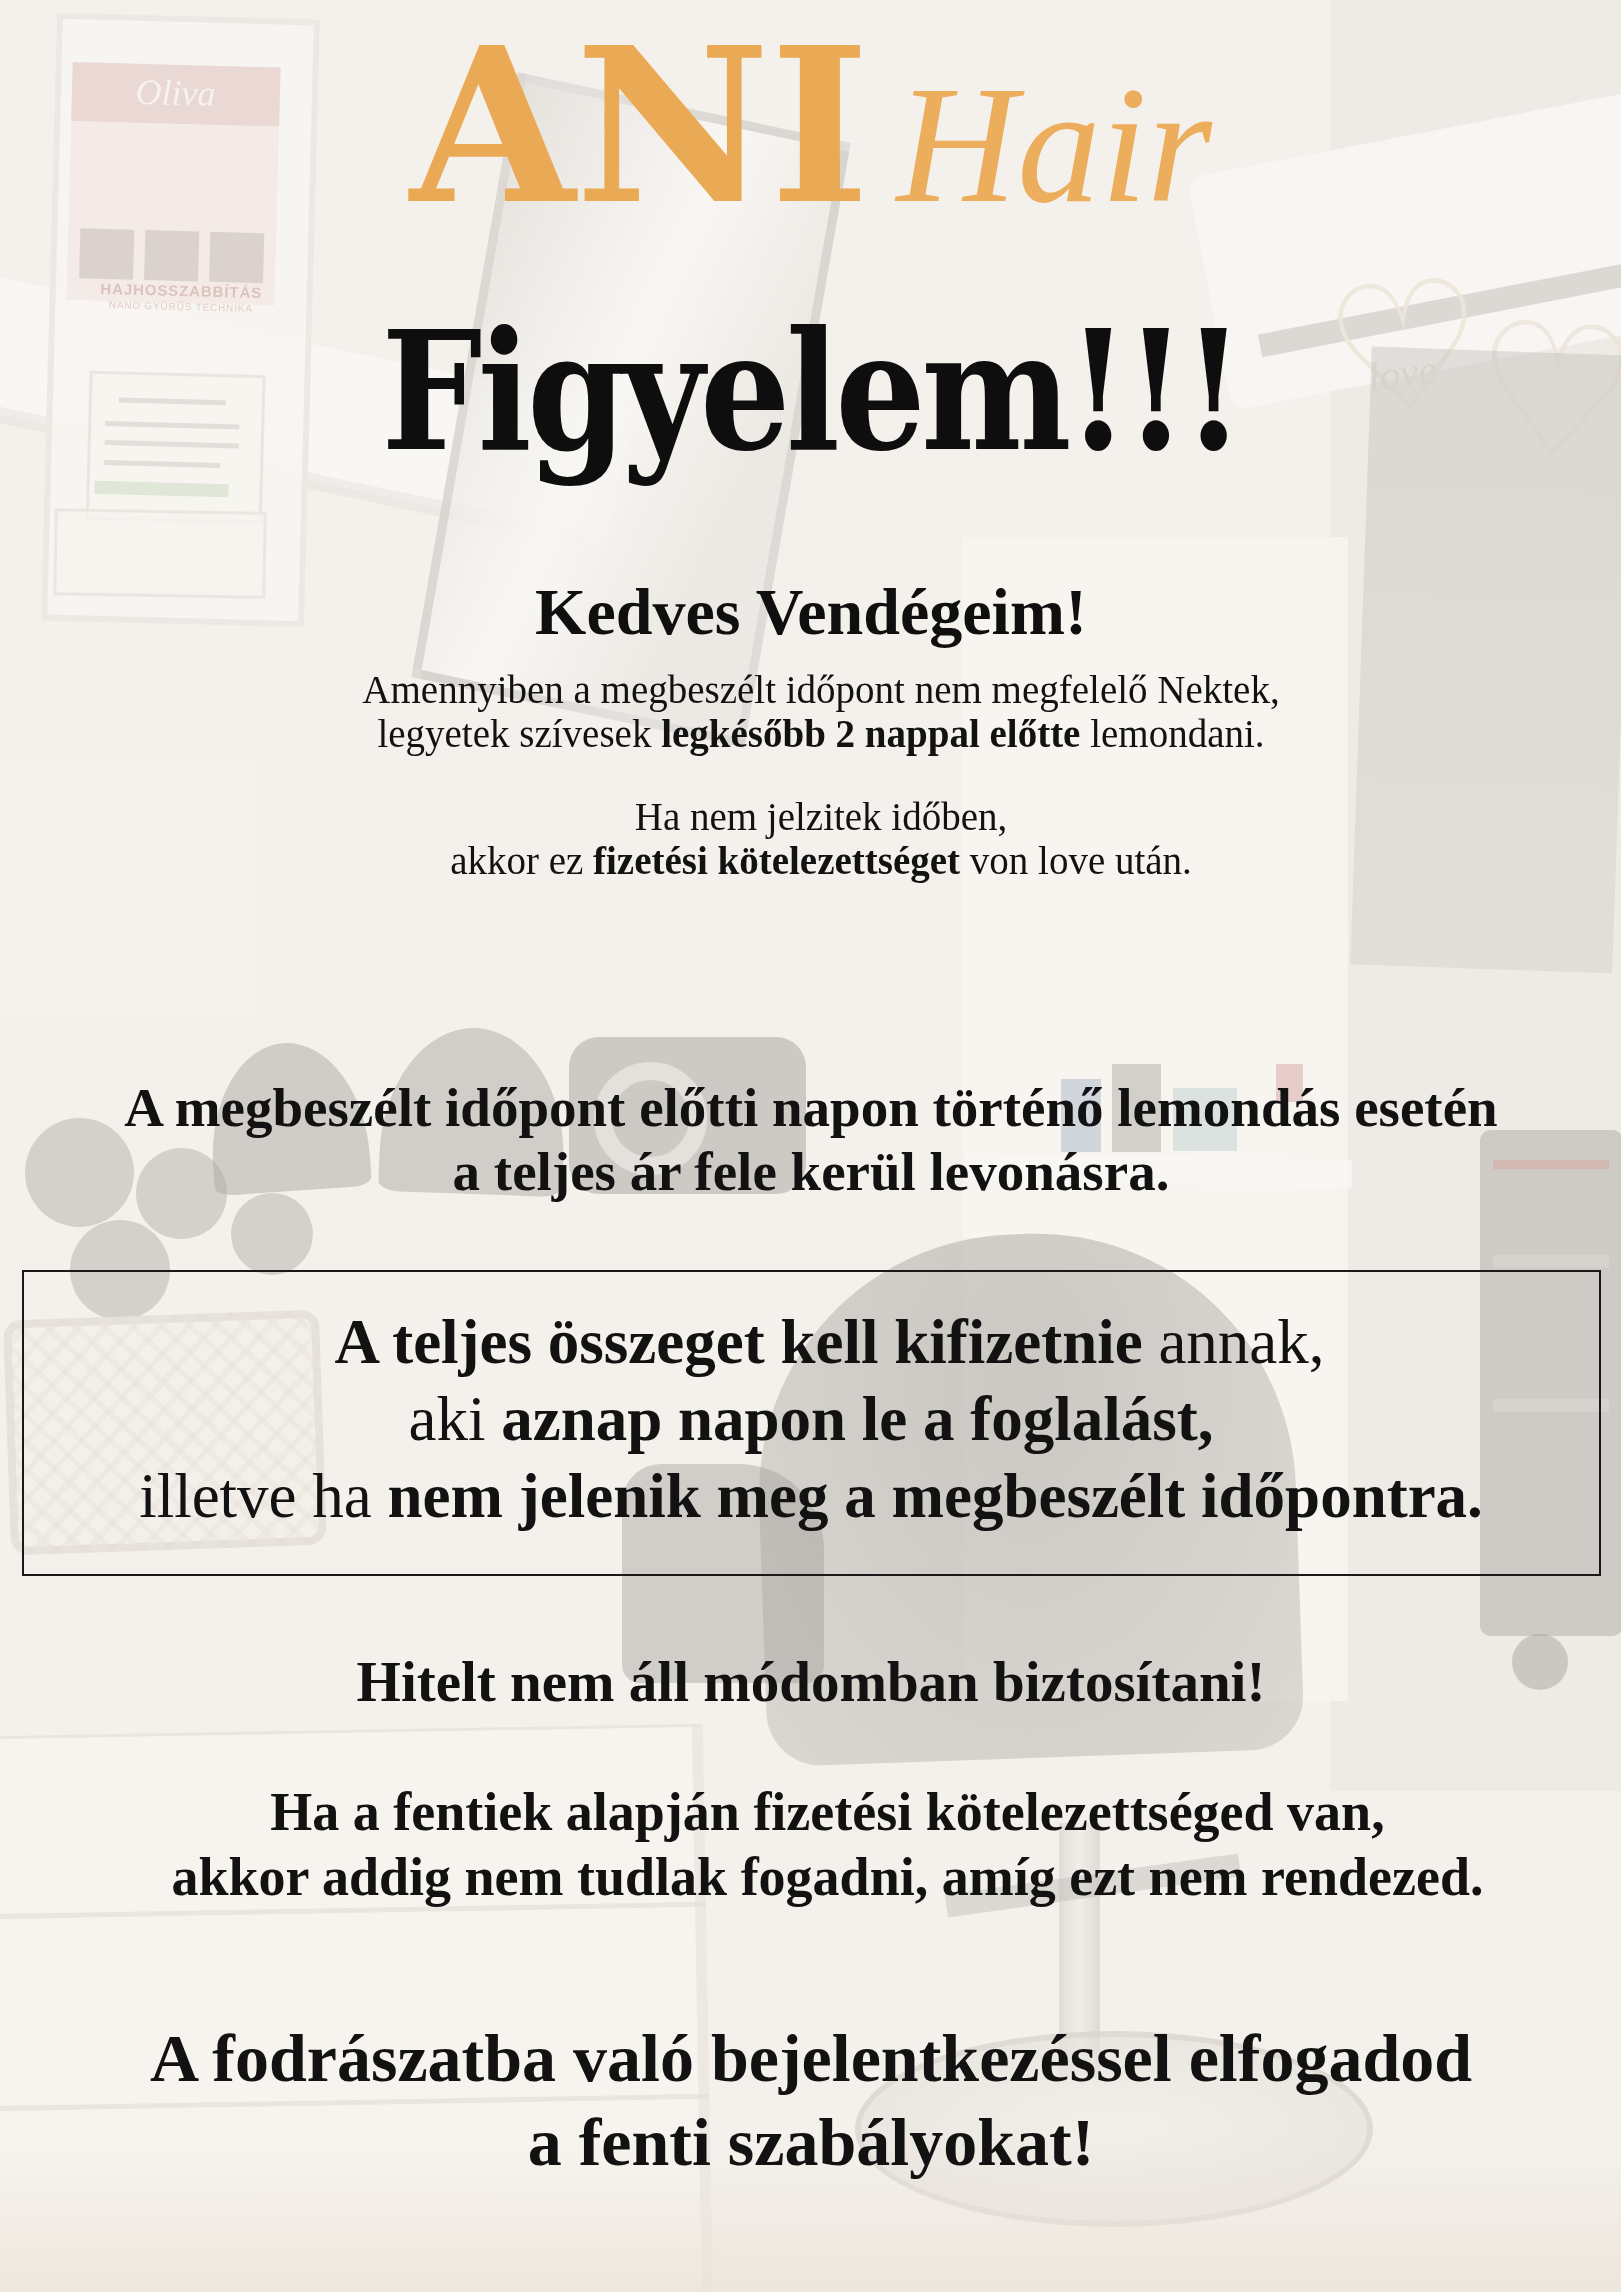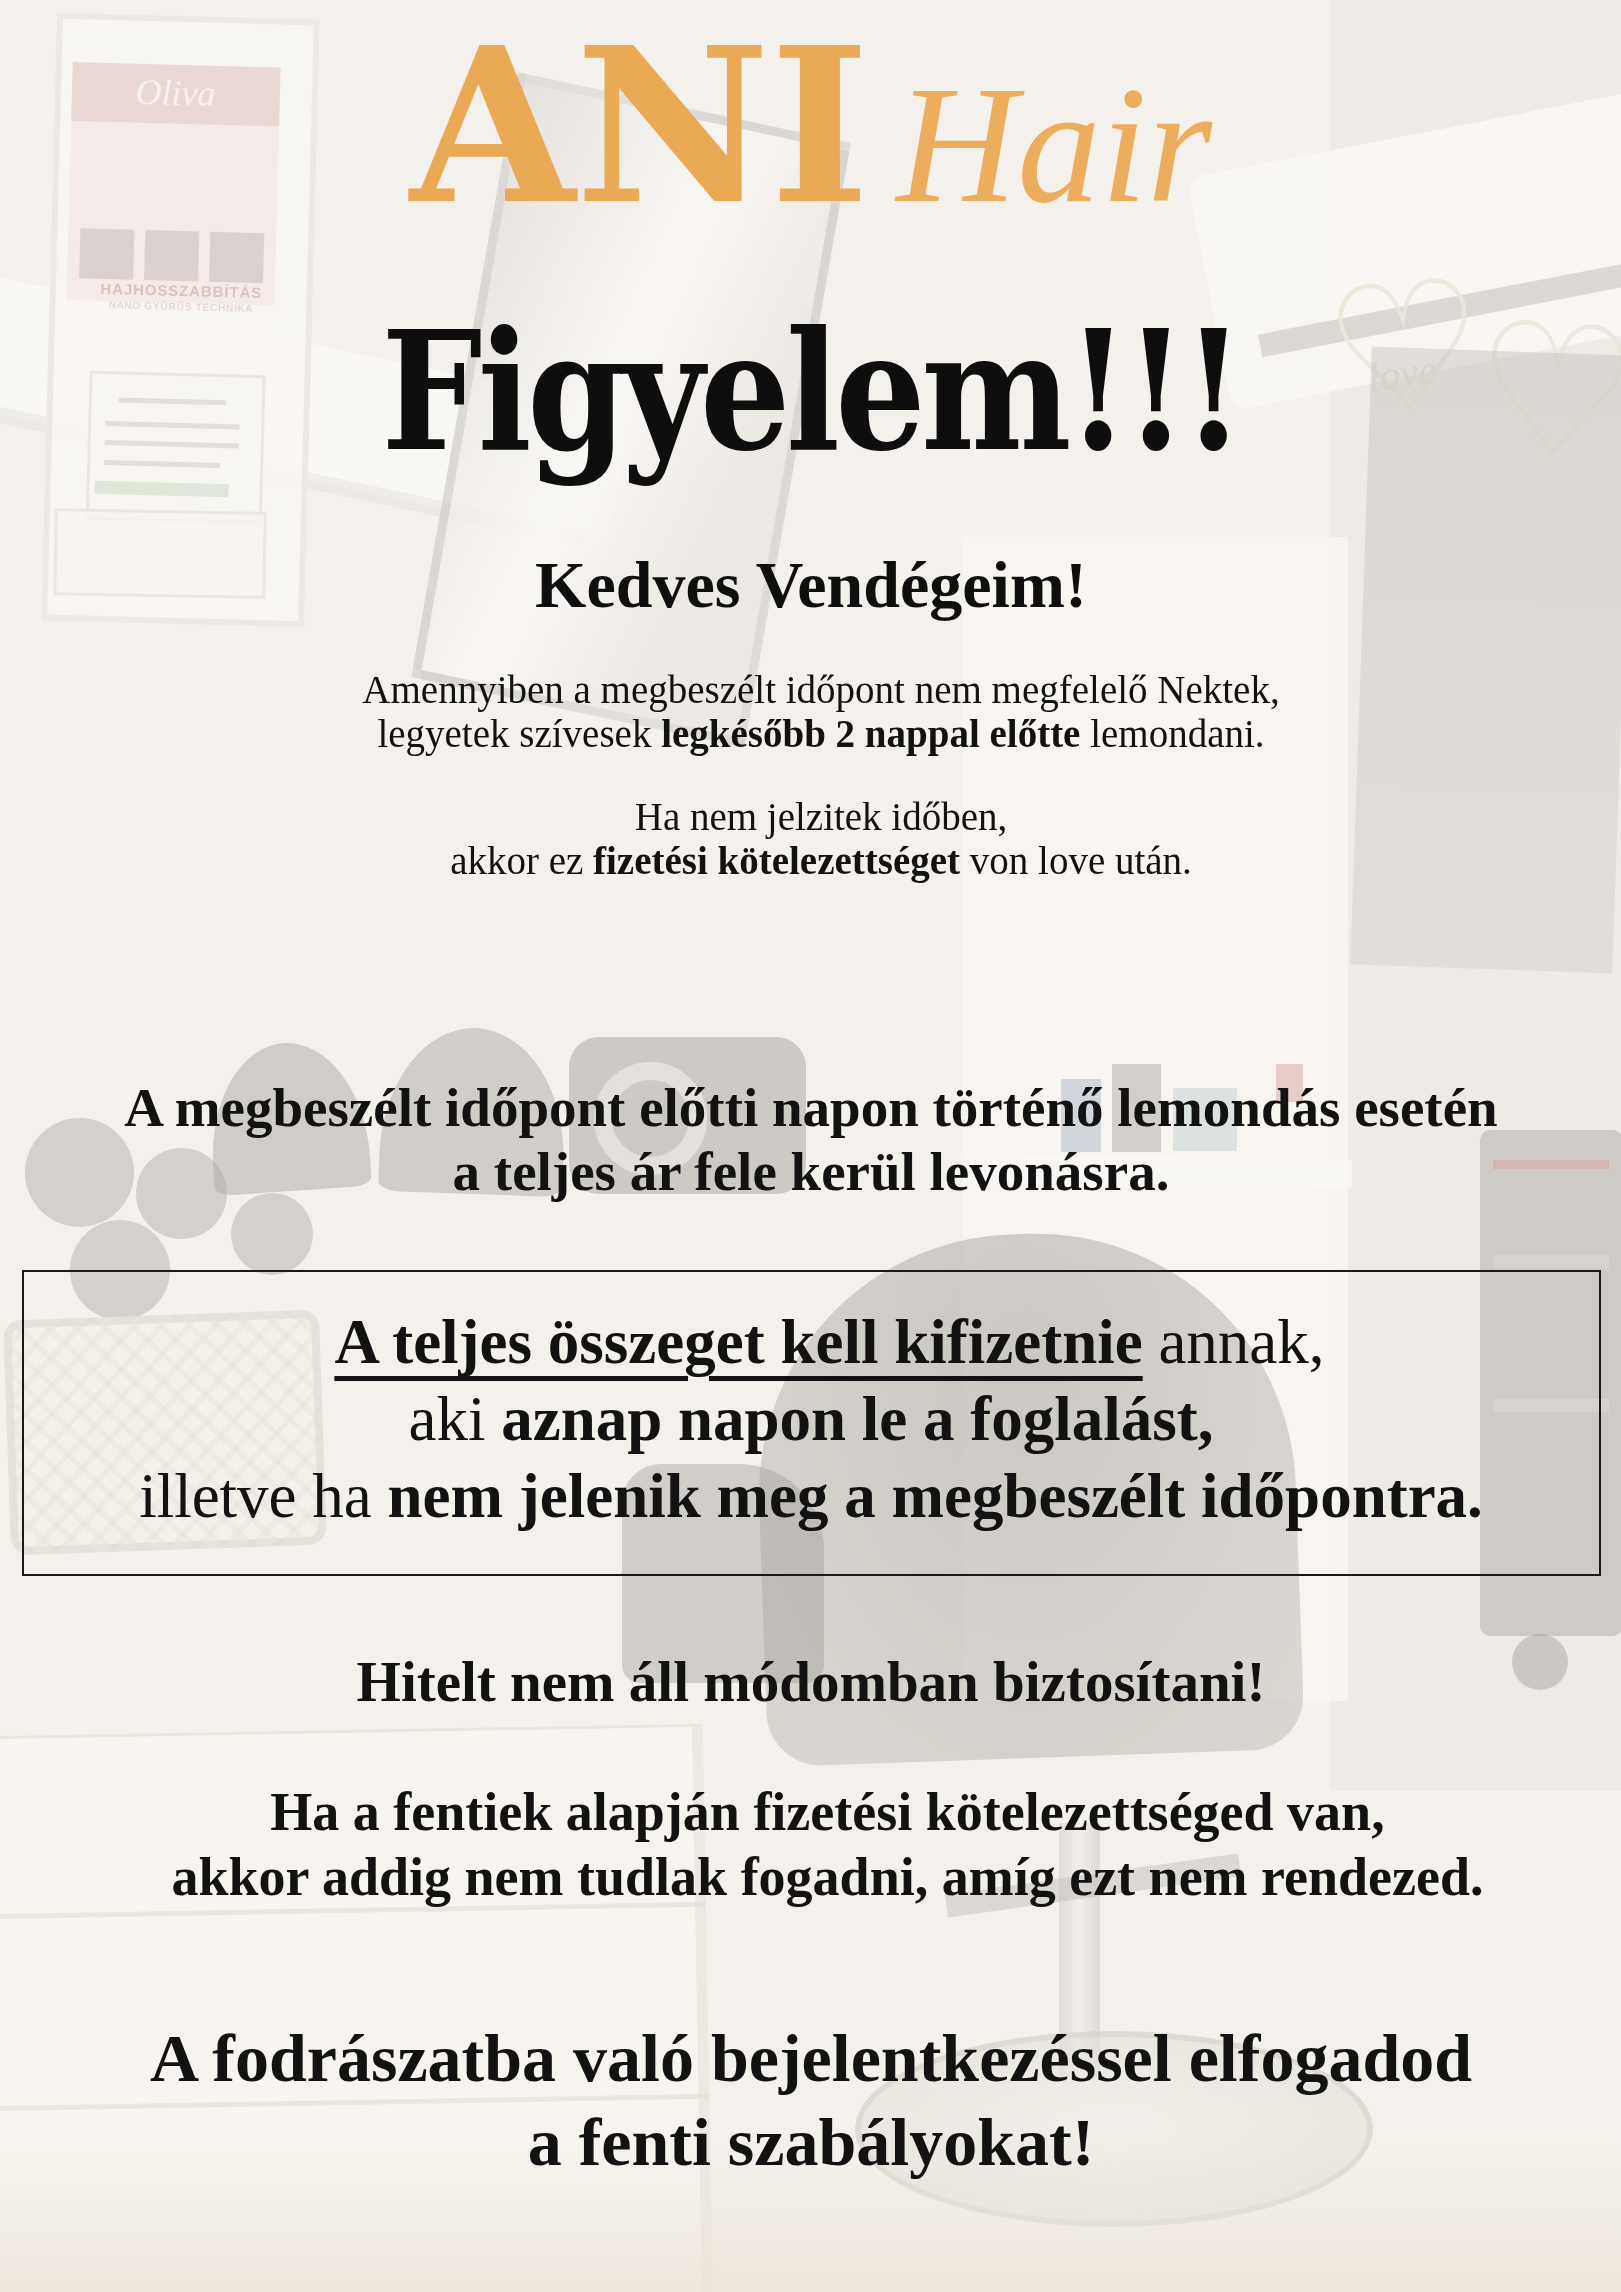--- a/index.html
+++ b/index.html
@@ -108,30 +108,30 @@
 
   .logo{top:19.7px;}
   .logo-ani{font-family:"DejaVu Serif",serif;font-weight:700;font-size:213px;line-height:1;
     color:#eaa955;letter-spacing:0;}
   .logo-hair{font-family:"Liberation Serif",serif;font-style:italic;font-weight:400;font-size:167px;
     line-height:1;color:#ecad5d;margin-left:27px;}
 
   .title{top:309px;margin:0;font-family:"DejaVu Serif",serif;font-weight:700;font-size:142px;
     letter-spacing:-4.5px;line-height:1;color:#0e0e0e;transform:scaleY(1.16);transform-origin:center top;}
 
-  .greeting{top:552px;margin:0;font-weight:700;font-size:66px;line-height:1;color:#0f0f0f;}
+  .greeting{top:579px;margin:0;font-weight:700;font-size:66px;line-height:1;color:#0f0f0f;}
 
   .intro{top:668px;font-size:39px;line-height:1.14;margin-left:20px;}
   .intro .gap{margin-top:38px;}
 
   .day-before{top:1076px;font-weight:700;font-size:55px;line-height:1.17;}
 
   .payment-box{top:1270px;left:21.5px !important;right:21.5px !important;
     border:2.7px solid #191919;padding:32px 7.2px 39px;font-size:63px;line-height:1.22;}
-  .payment-box b.u{text-decoration:underline;text-decoration-thickness:5.4px;text-underline-offset:12.5px;margin-left:37px;}
+  .payment-box b.u{text-decoration-thickness:5.4px;text-underline-offset:12.5px;margin-left:37px;}
 
   .no-credit{top:1653px;font-weight:700;font-size:57px;line-height:1;}
 
   .debt{top:1780px;font-weight:700;font-size:54px;line-height:1.2;padding-left:33px;}
 
   .acceptance{top:2017px;font-weight:700;font-size:68px;line-height:1.23;}
 </style>
 </head>
 <body>
 

